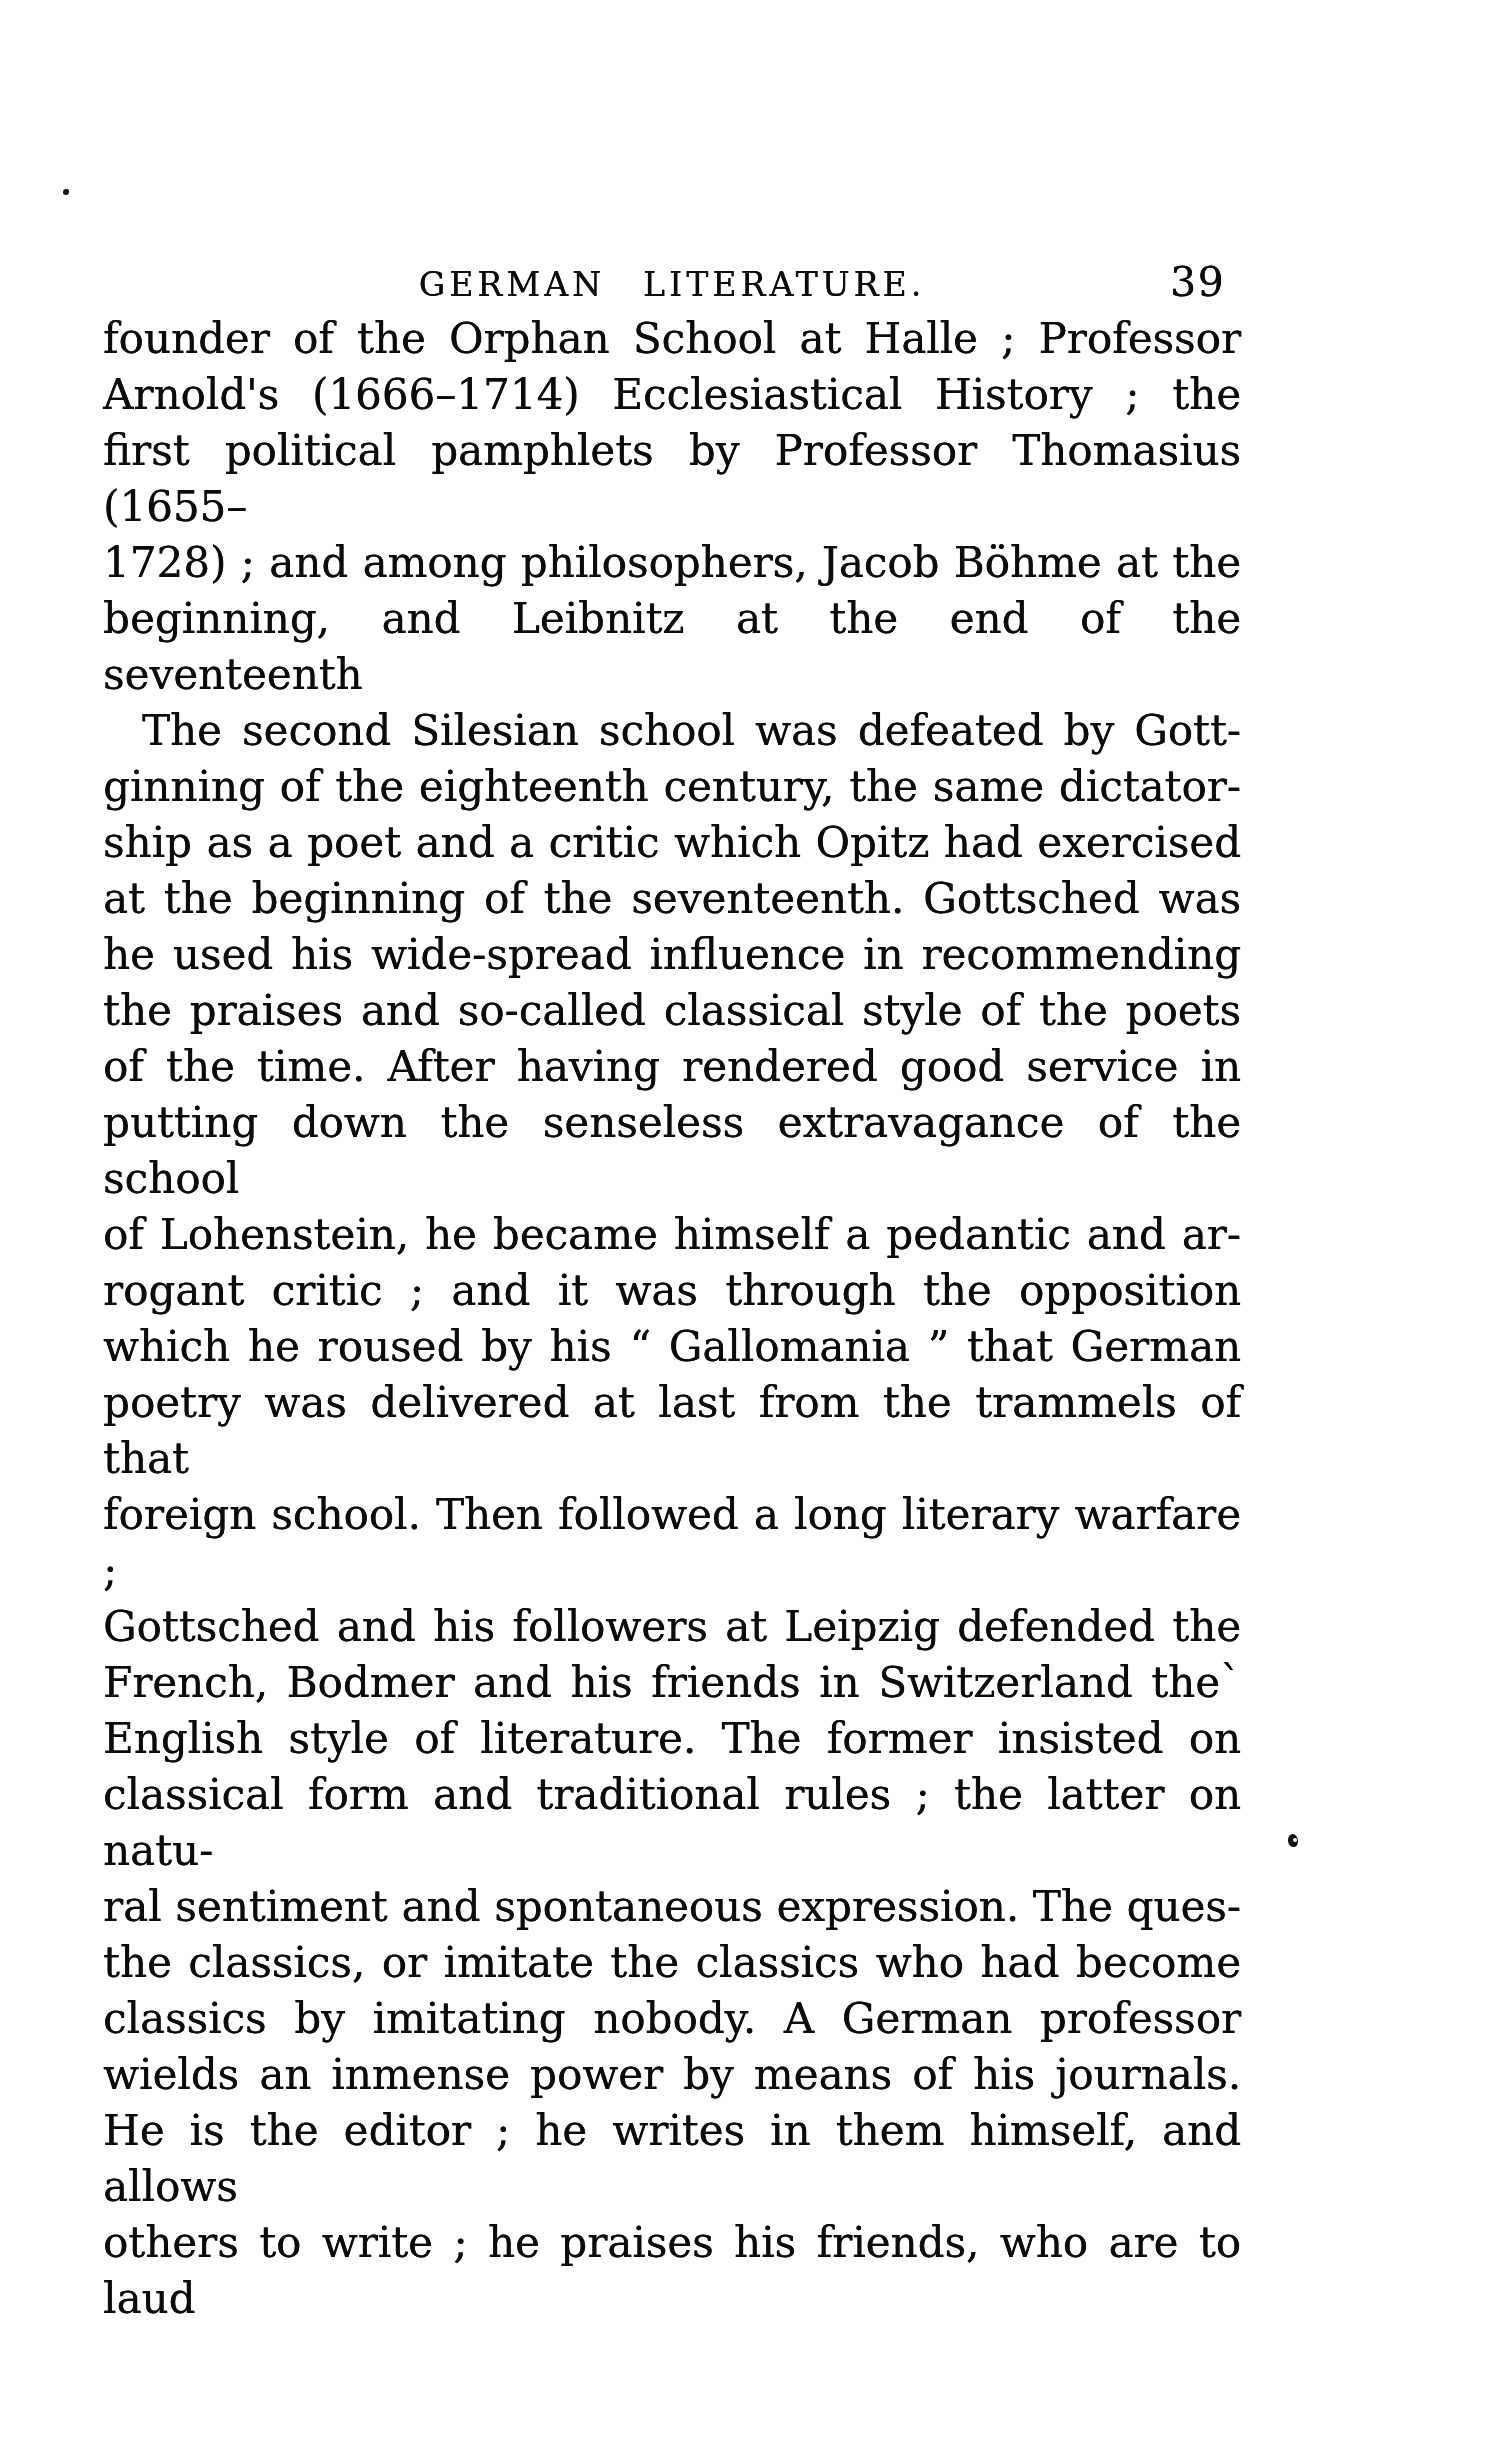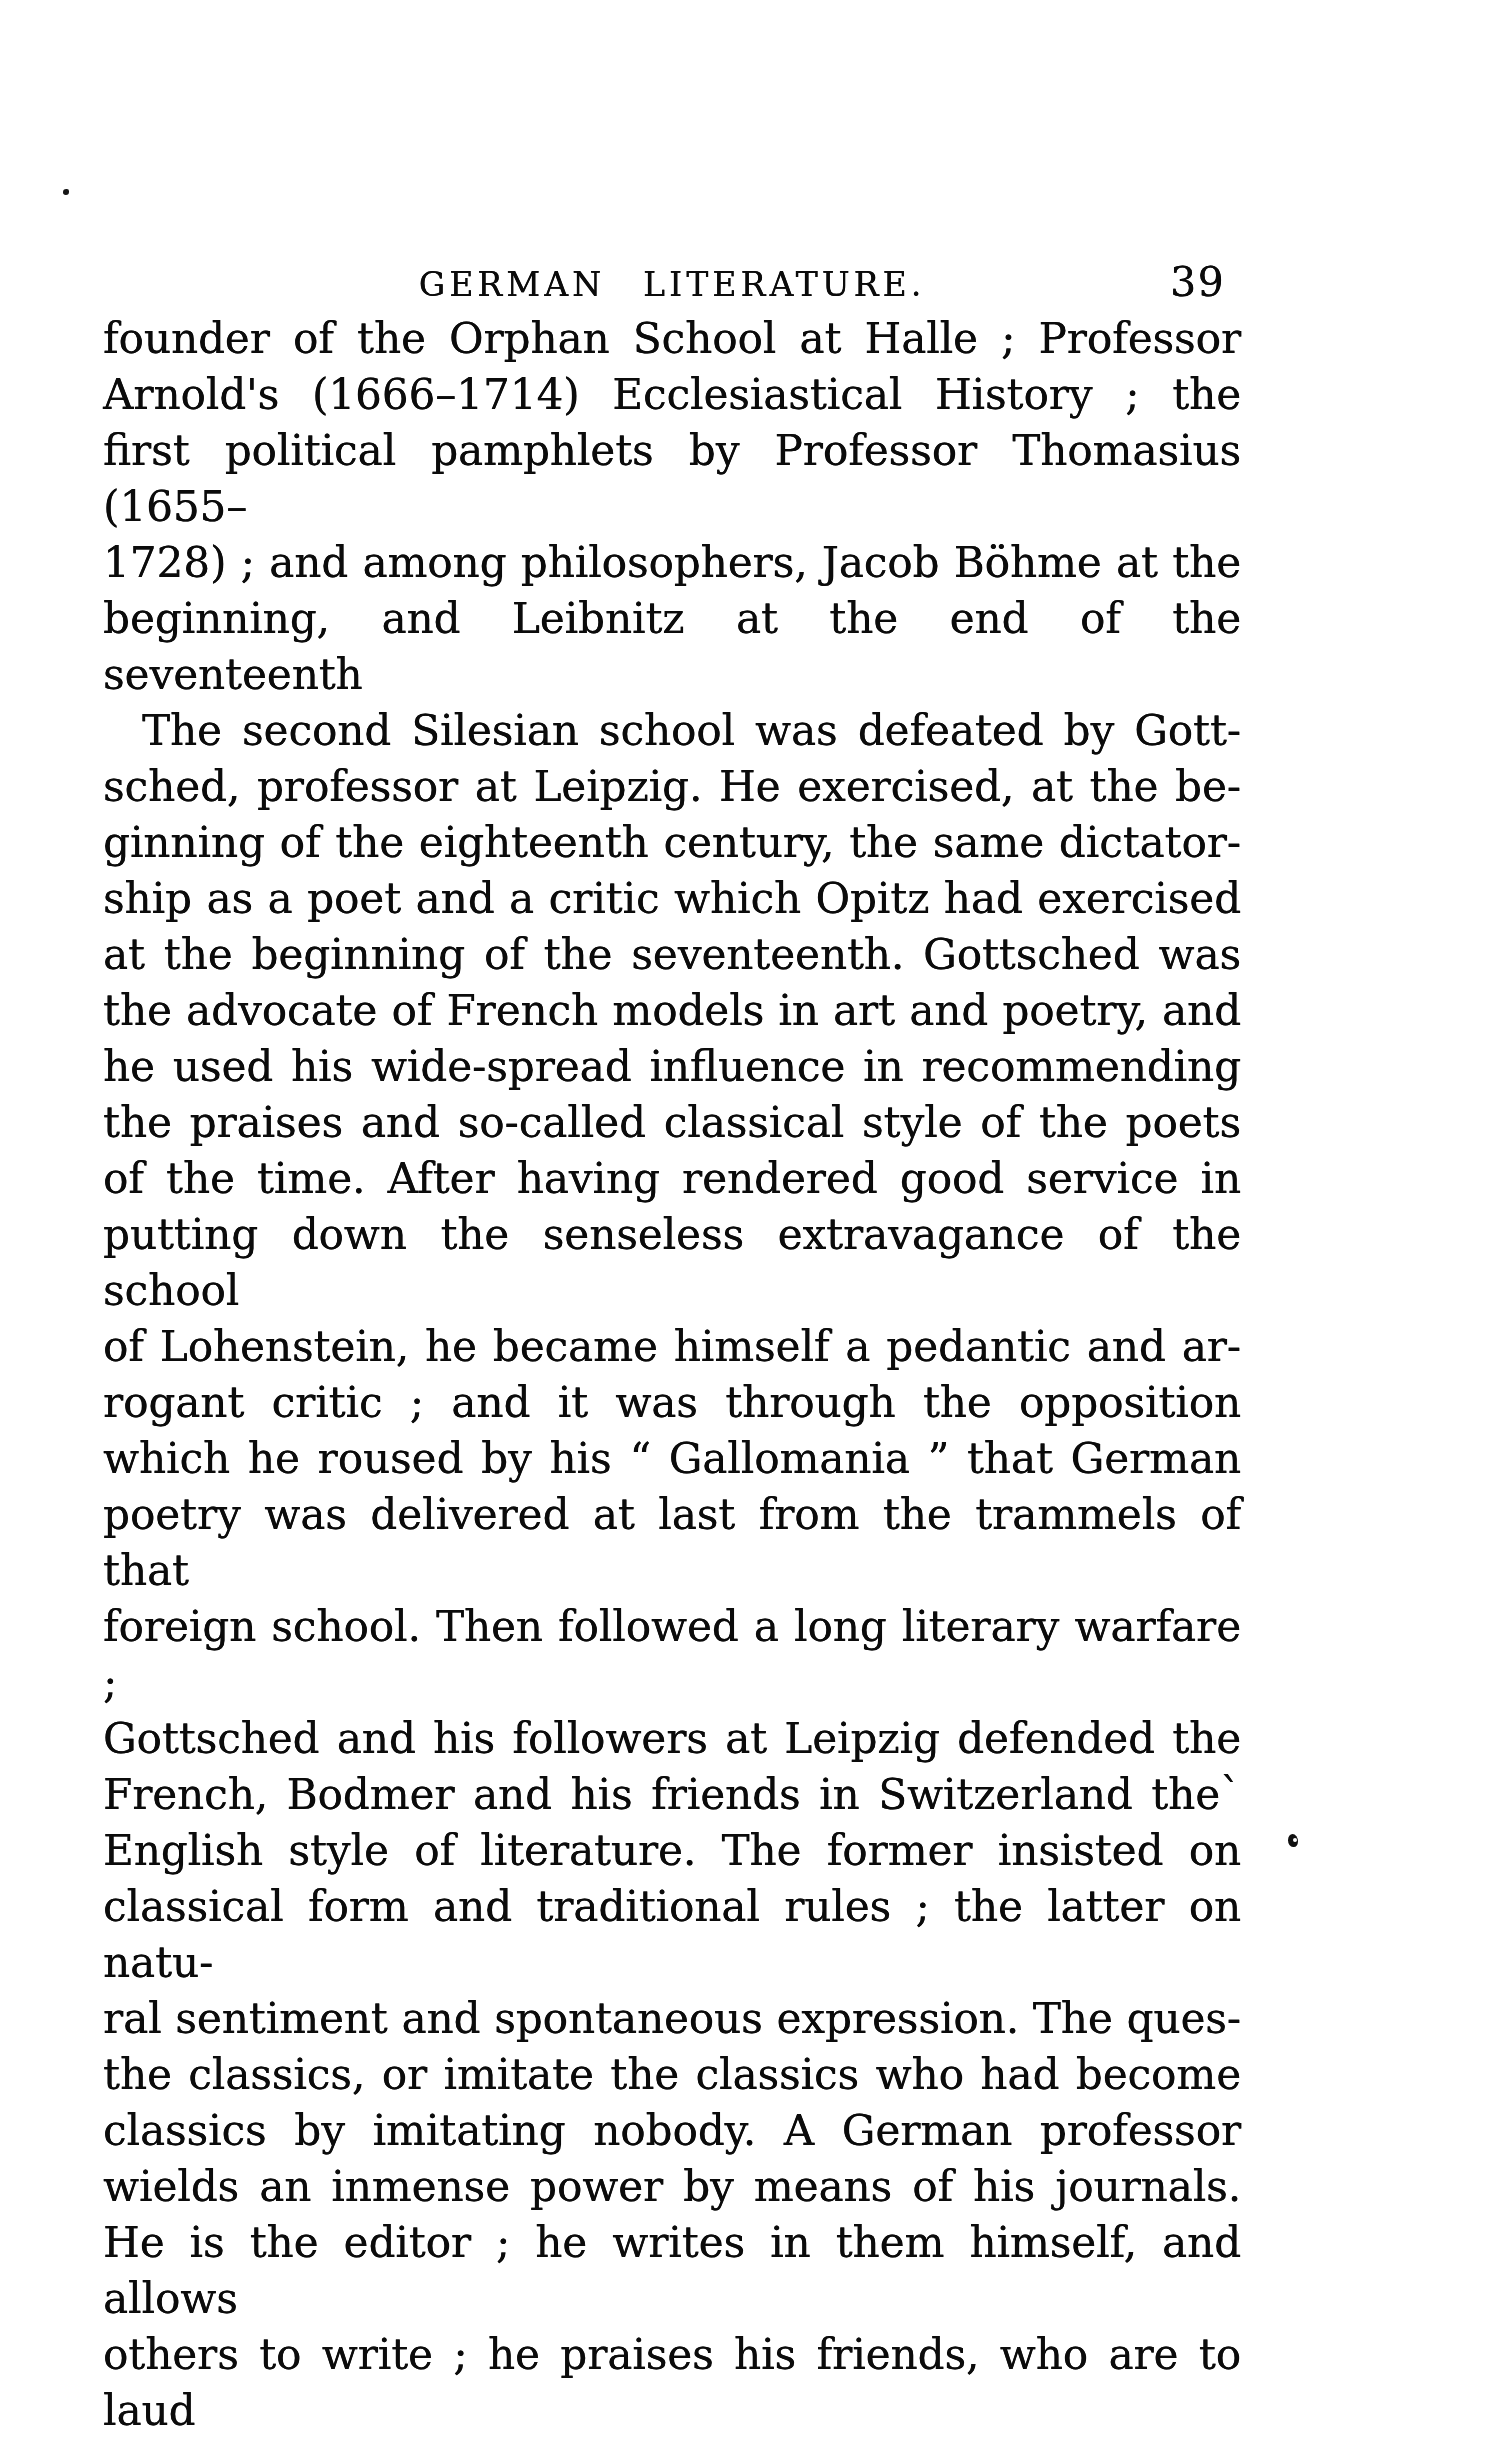--- a/index.html
+++ b/index.html
@@ -100,25 +100,23 @@
     <span class="page-number">39</span>
   </div>
 
   <div class="body-text">
       <div class="line">founder of the Orphan School at Halle ; Professor</div>
       <div class="line">Arnold's (1666–1714) Ecclesiastical History ; the</div>
       <div class="line">first political pamphlets by Professor Thomasius (1655–</div>
       <div class="line">1728) ; and among philosophers, Jacob Böhme at the</div>
       <div class="line">beginning, and Leibnitz at the end of the seventeenth</div>
       <div class="line indent">The second Silesian school was defeated by Gott-</div>
-      <div class="line">sched, professor at Leipzig. He exercised, at the be-</div>
       <div class="line">ginning of the eighteenth century, the same dictator-</div>
       <div class="line">ship as a poet and a critic which Opitz had exercised</div>
       <div class="line">at the beginning of the seventeenth. Gottsched was</div>
-      <div class="line">the advocate of French models in art and poetry, and</div>
       <div class="line">he used his wide-spread influence in recommending</div>
       <div class="line">the praises and so-called classical style of the poets</div>
       <div class="line">of the time. After having rendered good service in</div>
       <div class="line">putting down the senseless extravagance of the school</div>
       <div class="line">of Lohenstein, he became himself a pedantic and ar-</div>
       <div class="line">rogant critic ; and it was through the opposition</div>
       <div class="line">which he roused by his “ Gallomania ” that German</div>
       <div class="line">poetry was delivered at last from the trammels of that</div>
       <div class="line">foreign school. Then followed a long literary warfare ;</div>
       <div class="line">Gottsched and his followers at Leipzig defended the</div>

